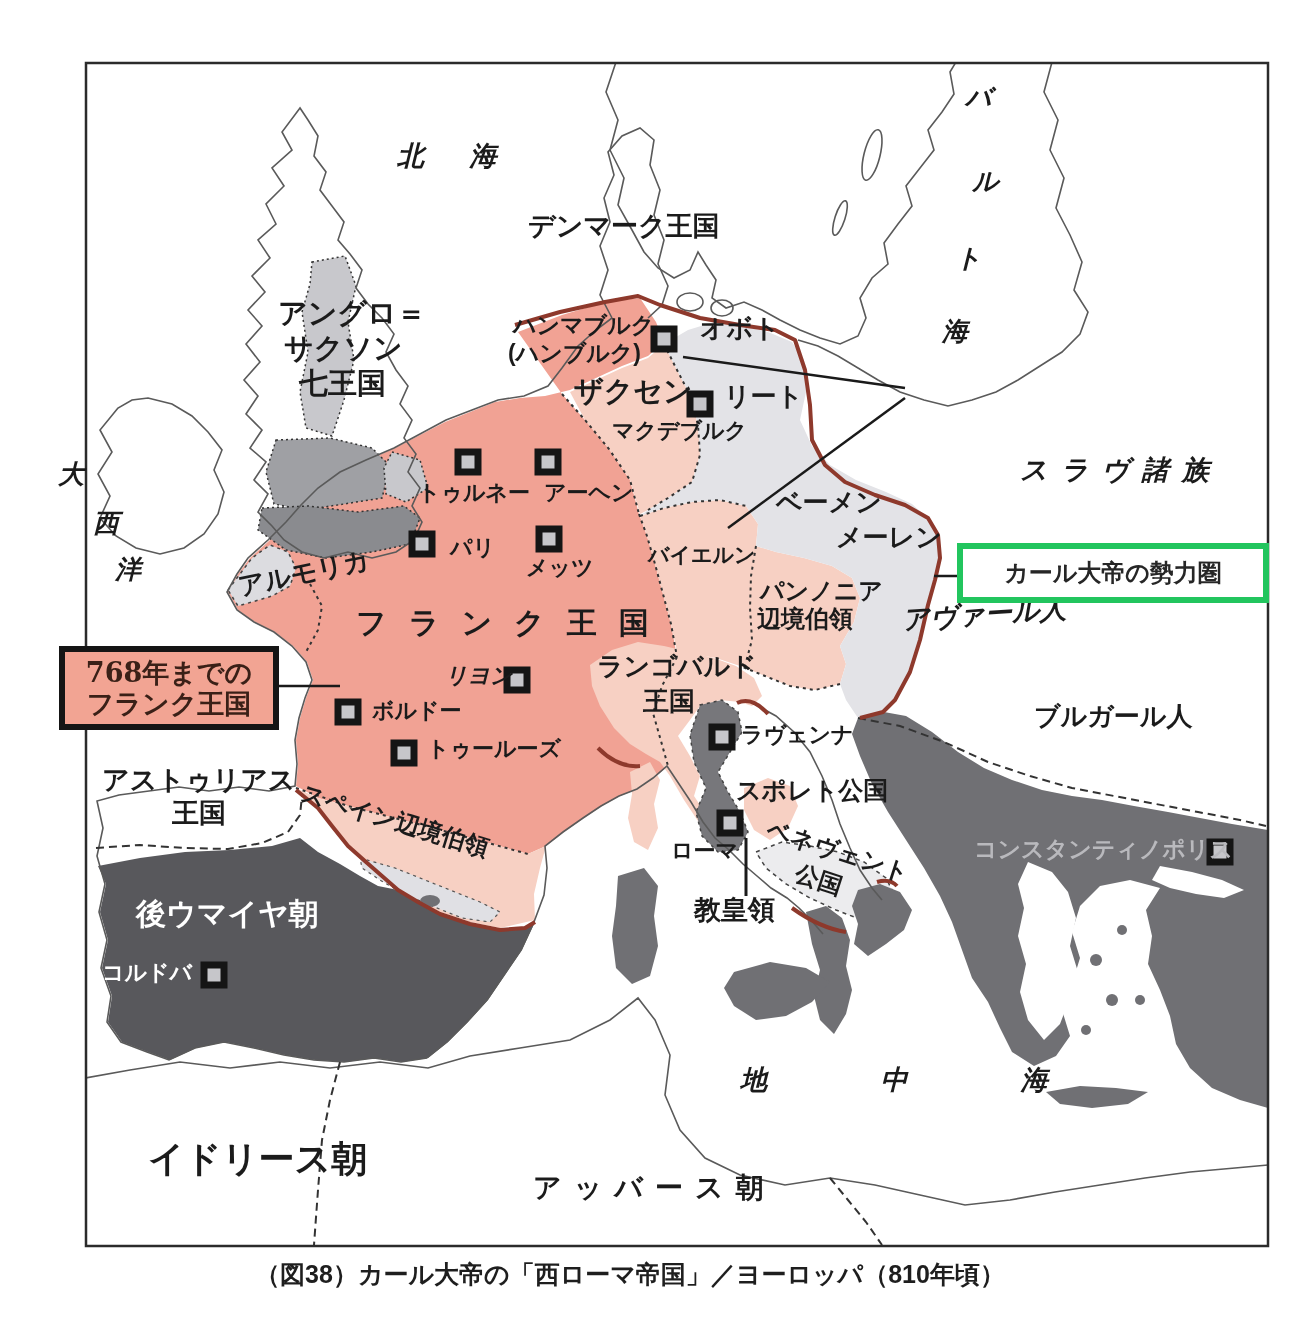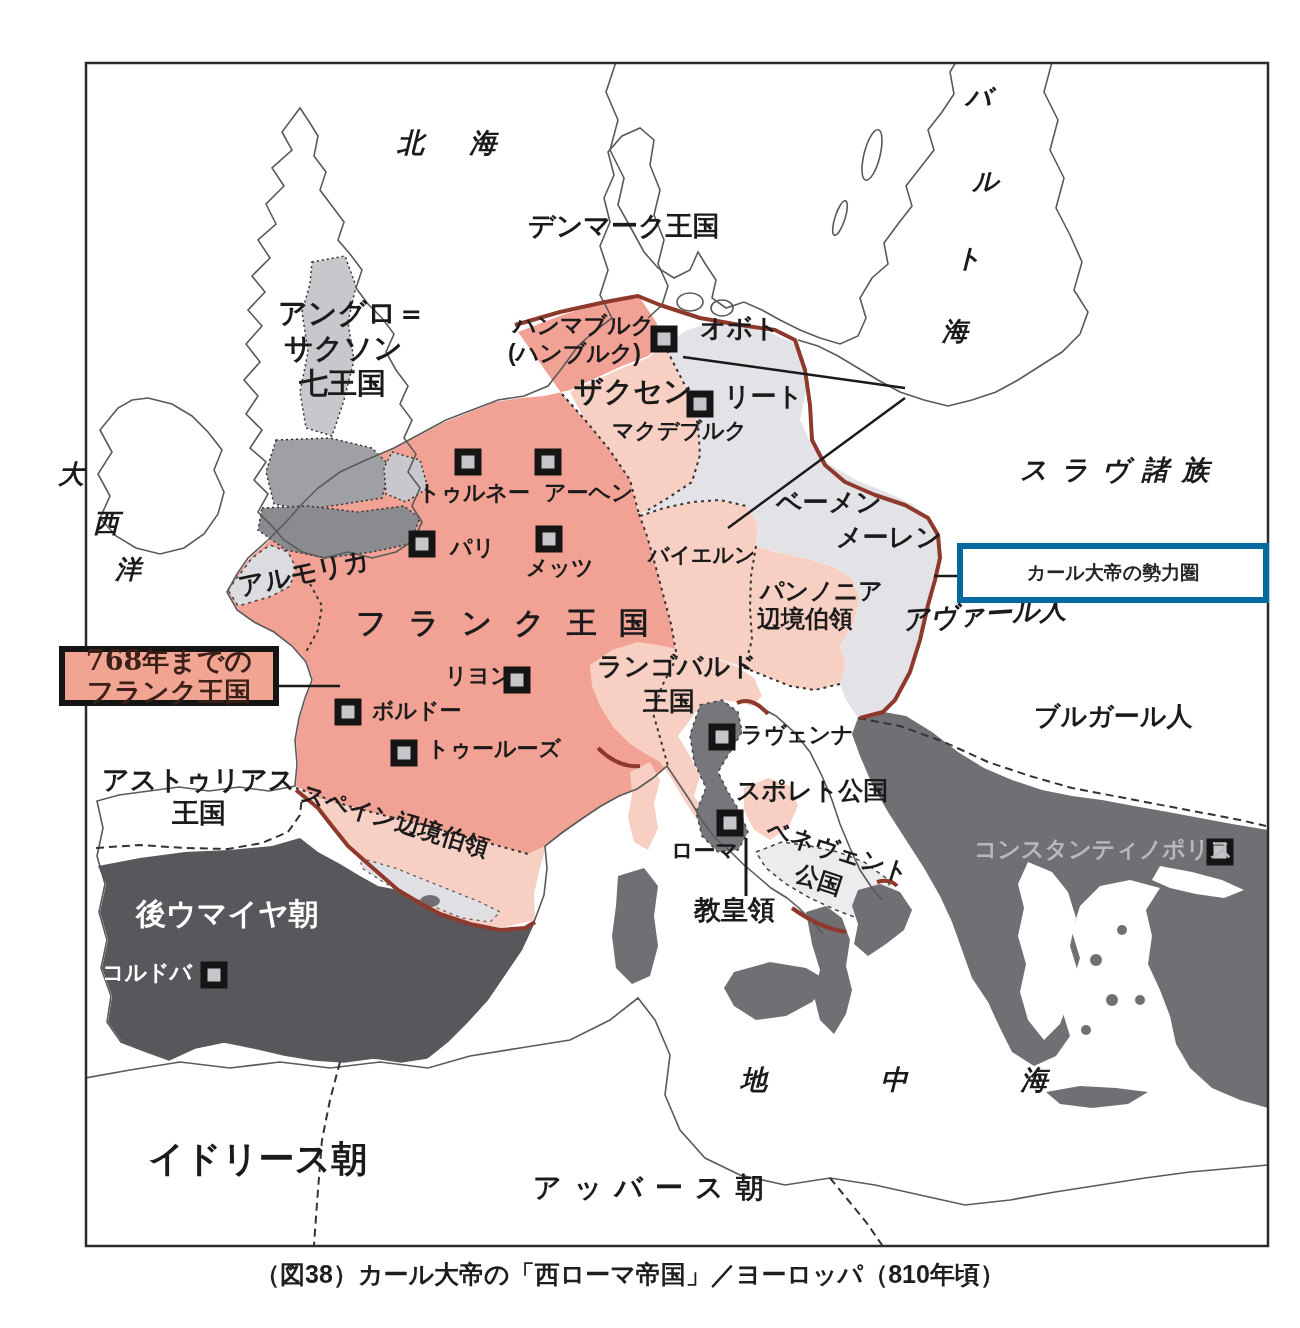--- a/index.html
+++ b/index.html
@@ -13,22 +13,22 @@
   .graytx{color:#b9b9bd;}
   .outline{color:#141414;text-shadow:-2px 0 #fff,2px 0 #fff,0 -2px #fff,0 2px #fff,
            -2px -2px #fff,2px 2px #fff,-2px 2px #fff,2px -2px #fff;}
   .legendbox{position:absolute;box-sizing:border-box;display:flex;flex-direction:column;
        justify-content:center;align-items:center;text-align:center;
        font-family:"DejaVu Serif","Liberation Serif",serif;font-weight:bold;line-height:1.15;}
   #box-conquest{left:903px;top:347px;width:318px;height:90px;background:#F6CEC0;
        border:6px solid #151515;color:#38241f;font-size:28px;}
   #box-conquest .l2{font-size:26px;}
   #box-sphere{left:957px;top:543px;width:312px;height:60px;background:#ffffff;
-       border:6px solid #0369a1;color:#262626;font-size:19px;}
-  #box-until768{left:59px;top:646px;width:220px;height:60px;background:#F2A493;
+       border:6px solid #22c55e;color:#262626;font-size:24px;}
+  #box-until768{left:59px;top:646px;width:220px;height:84px;background:#F2A493;
        border:6px solid #151515;color:#3a2017;font-size:27px;}
   #caption{position:absolute;left:0;top:1258px;width:1260px;text-align:center;
        font-size:25px;font-weight:bold;color:#1e1e1e;}
 </style>
 </head>
 <body>
 
 <div id="stage">
 
 <svg id="mapsvg" width="1300" height="1328" viewBox="0 0 1300 1328">
@@ -233,21 +233,21 @@
       <rect x="712" y="727" width="20" height="20"></rect>
       <rect x="720" y="813" width="20" height="20"></rect>
       <rect x="204" y="965" width="20" height="20"></rect>
       <rect x="1210" y="842" width="20" height="20"></rect>
     </g>
   </g>
 
   <rect x="86" y="63" width="1182" height="1183" fill="none" stroke="#2b2b2b" stroke-width="2.5"></rect>
 </svg>
 
-<span class="lbl ser" style="left:397px;top:129px;font-size:27px;letter-spacing:18px;">北 海</span>
+<span class="lbl ser" style="left:397px;top:142px;font-size:27px;letter-spacing:18px;">北 海</span>
 <span class="lbl ser" style="left:965px;top:84px;font-size:26px;">バ</span>
 <span class="lbl ser" style="left:972px;top:168px;font-size:26px;">ル</span>
 <span class="lbl ser" style="left:955px;top:245px;font-size:26px;">ト</span>
 <span class="lbl ser" style="left:942px;top:318px;font-size:26px;">海</span>
 <span class="lbl ser" style="left:58px;top:461px;font-size:26px;">大</span>
 <span class="lbl ser" style="left:93px;top:510px;font-size:26px;">西</span>
 <span class="lbl ser" style="left:115px;top:556px;font-size:26px;">洋</span>
 <span class="lbl ser" style="left:740px;top:1066px;font-size:27px;letter-spacing:52px;">地 中 海</span>
 
 <span class="lbl" style="left:528px;top:212px;font-size:27px;">デンマーク王国</span>
@@ -266,21 +266,21 @@
 <span class="lbl" style="left:836px;top:524px;font-size:26px;">メーレン</span>
 <span class="lbl" style="left:450px;top:536px;font-size:22px;">パリ</span>
 <span class="lbl" style="left:526px;top:556px;font-size:22px;">メッツ</span>
 <span class="lbl" style="left:648px;top:544px;font-size:21px;">バイエルン</span>
 <span class="lbl" style="left:760px;top:578px;font-size:24px;">パンノニア</span>
 <span class="lbl" style="left:757px;top:606px;font-size:24px;">辺境伯領</span>
 <span class="lbl" style="left:236px;top:574px;font-size:26px;transform:rotate(-12deg);">アルモリカ</span>
 <span class="lbl" style="left:356px;top:607px;font-size:30px;letter-spacing:22px;">フランク王国</span>
 <span class="lbl" style="left:597px;top:653px;font-size:26px;">ランゴバルド</span>
 <span class="lbl" style="left:643px;top:688px;font-size:26px;">王国</span>
-<span class="lbl" style="left:445px;top:664px;font-size:22px;">リヨン</span>
+<span class="lbl" style="left:445px;top:664px;font-size:22px;font-style:italic;">リヨン</span>
 <span class="lbl" style="left:372px;top:699px;font-size:22px;">ボルドー</span>
 <span class="lbl" style="left:741px;top:723px;font-size:22px;">ラヴェンナ</span>
 <span class="lbl" style="left:1034px;top:703px;font-size:26px;">ブルガール人</span>
 <span class="lbl" style="left:427px;top:737px;font-size:22px;">トゥールーズ</span>
 <span class="lbl" style="left:102px;top:766px;font-size:27px;">アストゥリアス</span>
 <span class="lbl" style="left:172px;top:799px;font-size:27px;">王国</span>
 <span class="lbl" style="left:306px;top:780px;font-size:24px;transform:rotate(17deg);">スペイン辺境伯領</span>
 <span class="lbl" style="left:736px;top:777px;font-size:25px;">スポレト公国</span>
 <span class="lbl" style="left:671px;top:839px;font-size:22px;">ローマ</span>
 <span class="lbl" style="left:772px;top:816px;font-size:24px;transform:rotate(18deg);">ベネヴェント</span>

